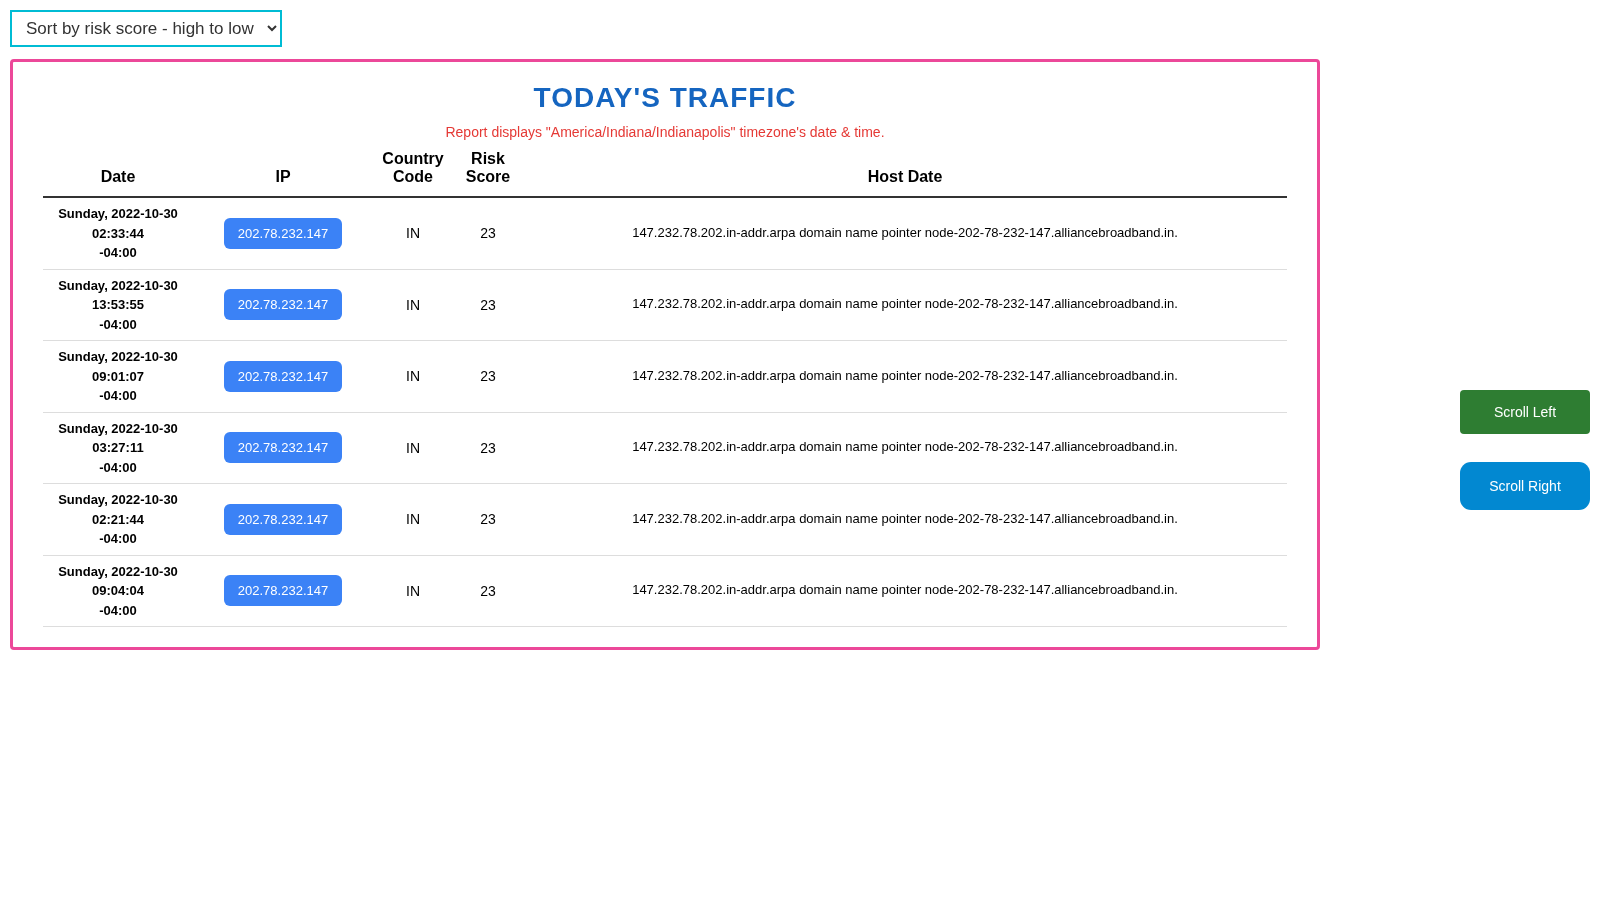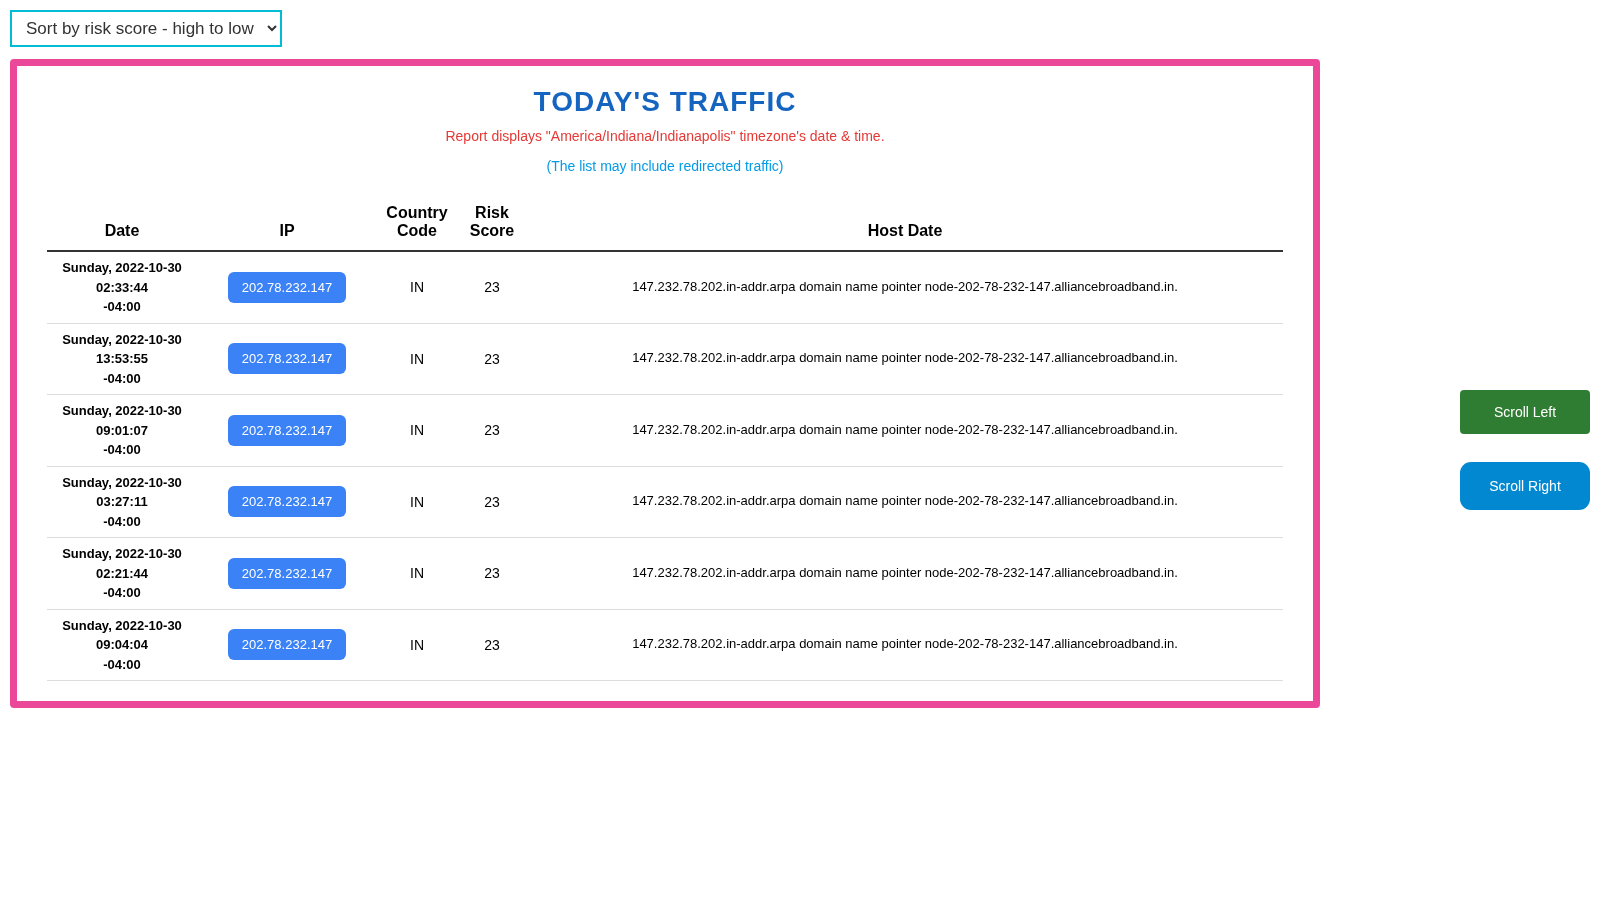--- a/index.html
+++ b/index.html
@@ -18,41 +18,41 @@
       border: 2px solid #00bcd4;
       padding: 6px 10px;
       font-size: 17px;
       color: #333;
       background: #fff;
       cursor: pointer;
       outline: none;
     }
 
     .main-card {
-      border: 7px solid #ec4899;
+      border: 3px solid #ec4899;
       border-radius: 4px;
       padding: 20px 30px;
       max-width: 1310px;
       position: relative;
     }
 
     .report-title {
       text-align: center;
       font-size: 28px;
       font-weight: bold;
       color: #1565c0;
       margin-bottom: 10px;
       letter-spacing: 1px;
     }
 
     .report-subtitle {
       text-align: center;
       color: #e53935;
       font-size: 14px;
-      margin-bottom: 14px;
+      margin-bottom: 0;
     }
 
     .report-note {
       text-align: center;
       color: #039be5;
       font-size: 14px;
       margin-bottom: 20px;
     }
 
     table {
@@ -146,21 +146,20 @@
 <body>
 
 <div class="sort-select-wrapper">
   <select id="sort-select">
   <option value="Sort by risk score - high to low">Sort by risk score - high to low</option><option value="Sort by risk score - low to high">Sort by risk score - low to high</option><option value="Sort by date - newest first">Sort by date - newest first</option><option value="Sort by date - oldest first">Sort by date - oldest first</option></select>
 </div>
 
 <div class="main-card">
   <div class="report-title">TODAY'S TRAFFIC</div>
   <div class="report-subtitle">Report displays "America/Indiana/Indianapolis" timezone's date &amp; time.</div>
-  <div class="report-note">(The list may include redirected traffic)</div>
 
   <table>
     <thead>
       <tr>
         <th class="col-date">Date</th>
         <th class="col-ip">IP</th>
         <th class="col-country">Country<br>Code</th>
         <th class="col-risk">Risk<br>Score</th>
         <th class="col-host">Host Date</th>
       </tr>

